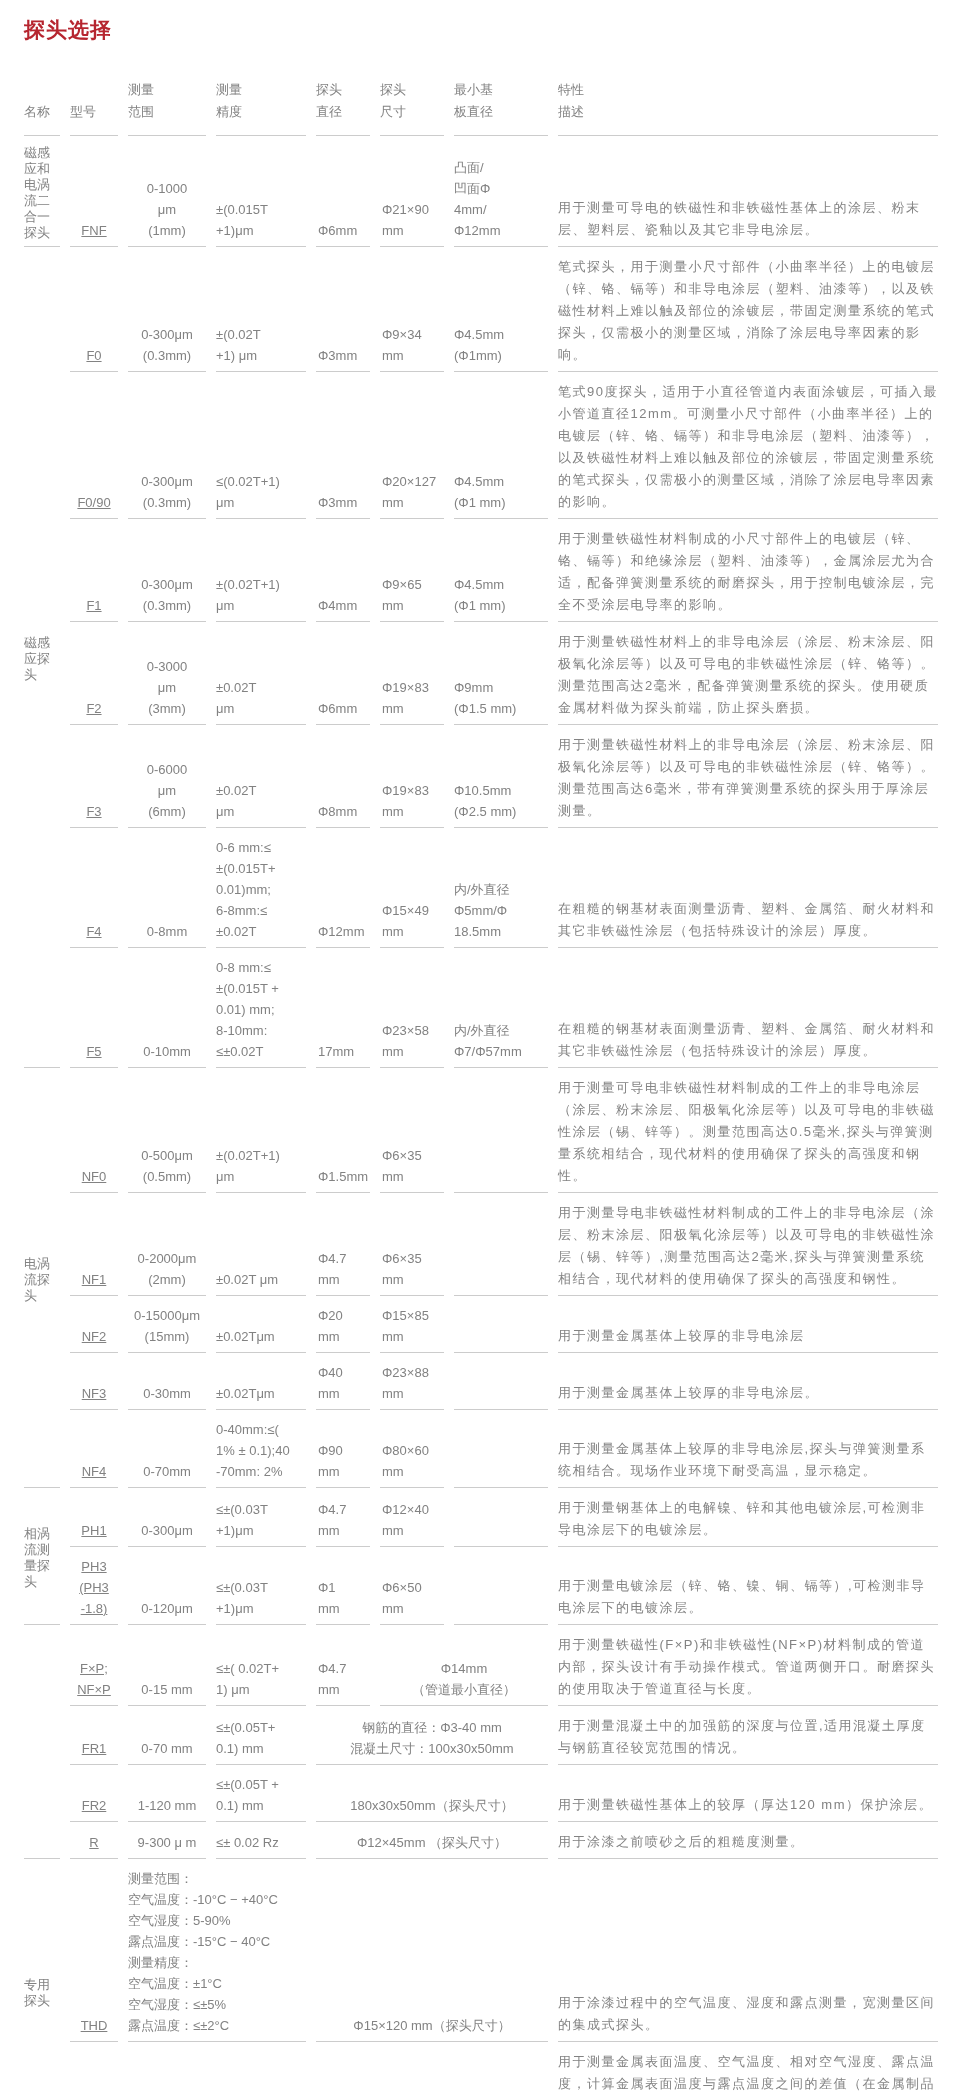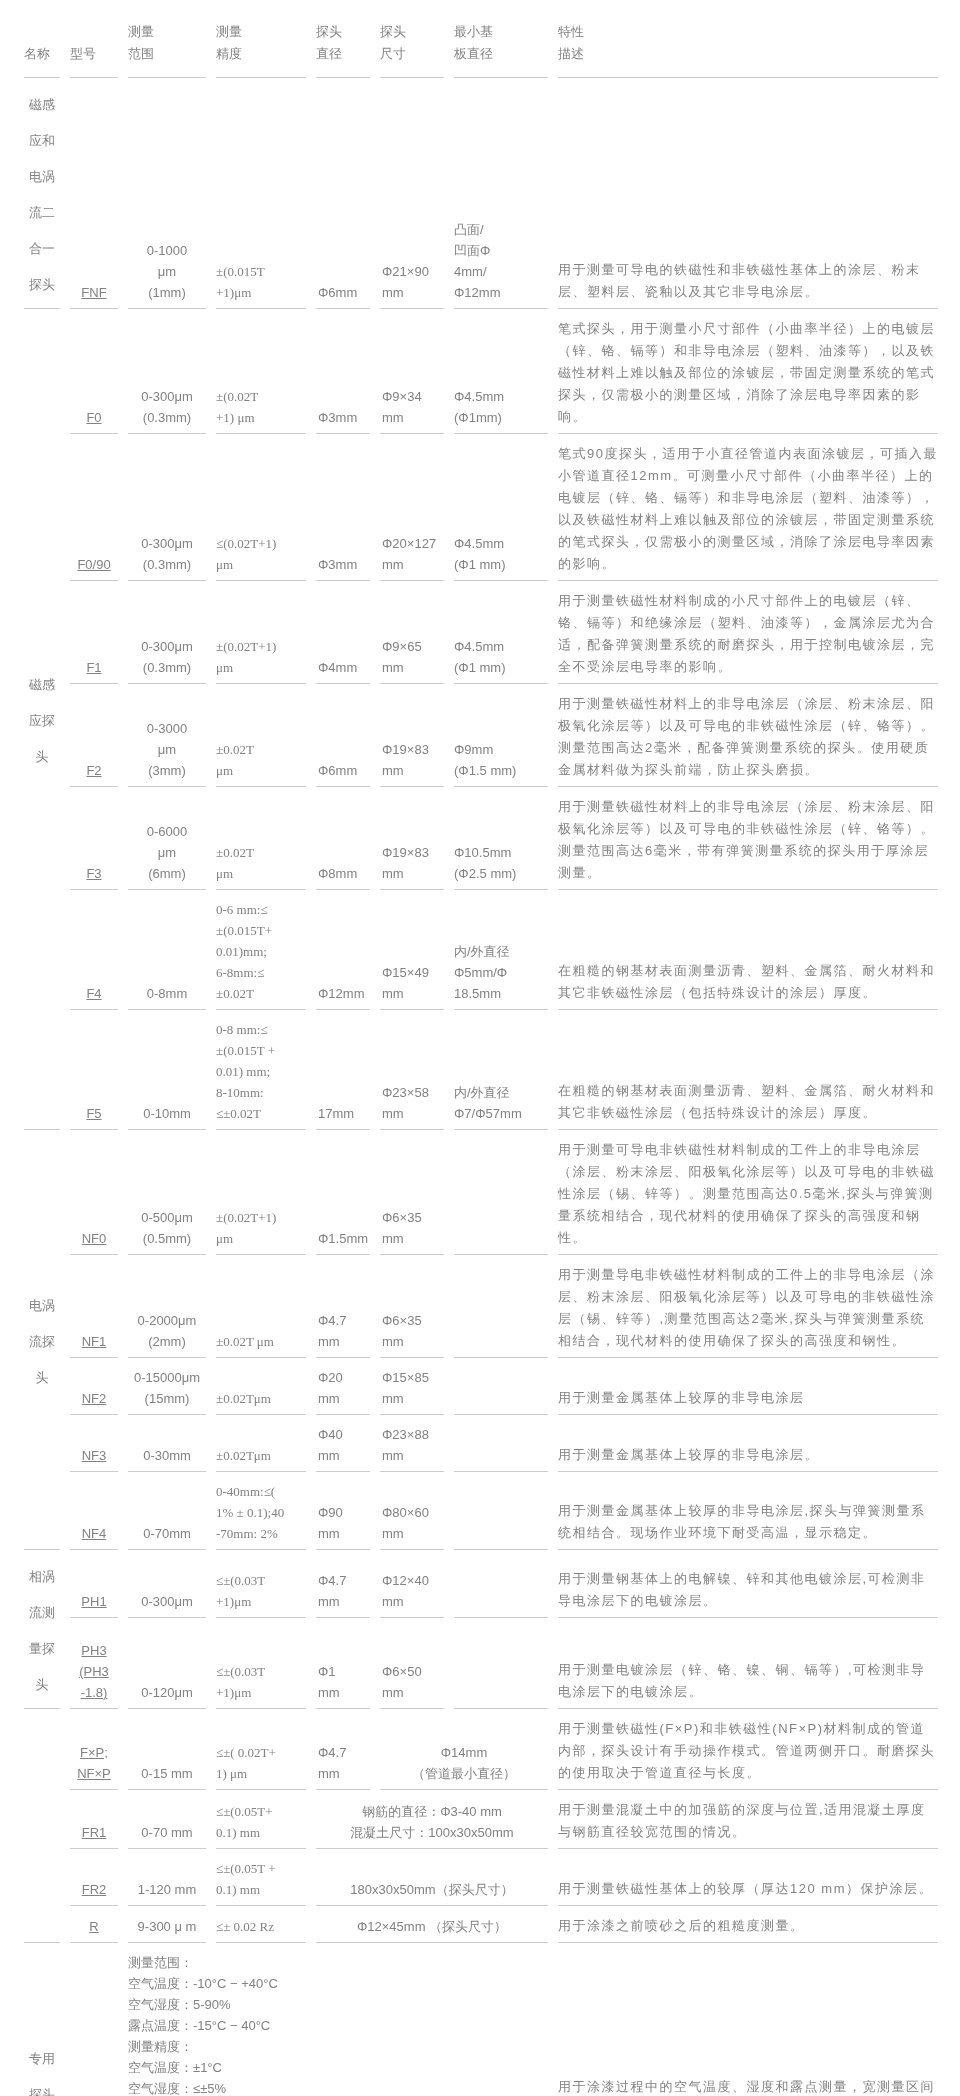--- a/index.html
+++ b/index.html
@@ -28,42 +28,43 @@
     border-bottom:1px solid #cccccc;
     padding:9px 0 5px 0;
     line-height:21px;
     font-weight:normal;
     white-space:pre-line;
     word-break:break-all;
   }
   thead th{text-align:left;line-height:22px;padding-bottom:12px;}
   td.c-name{
     vertical-align:middle;
-    line-height:36px;
+    line-height:16px;
     word-break:break-all;
-    text-align:center;
+    text-align:left;
   }
   td.c-model{text-align:center;text-decoration:underline;}
   td.c-range{text-align:center;}
-  td.c-accuracy{text-align:left;font-family:Liberation Serif, serif;}
+  td.c-accuracy{text-align:left;}
   td.c-diameter{text-align:left;padding-left:2px;}
   td.c-size{text-align:left;padding-left:2px;}
   td.c-plate{text-align:left;}
   td.c-span{text-align:center;}
   td.c-span.left{text-align:left;}
   td.c-desc{
     text-align:left;
     letter-spacing:1.5px;
     line-height:22px;
   }
 </style>
 </head>
 <body>
 
 <div class="page">
+  <h1 class="title">探头选择</h1>
   <table class="spec">
     <colgroup>
       <col style="width:36px">
       <col style="width:48px">
       <col style="width:78px">
       <col style="width:90px">
       <col style="width:54px">
       <col style="width:64px">
       <col style="width:94px">
       <col style="width:380px">

